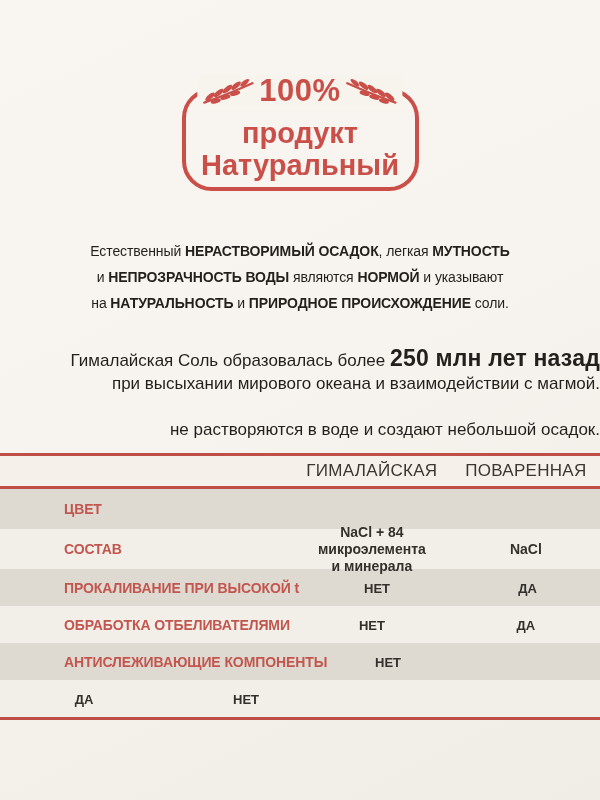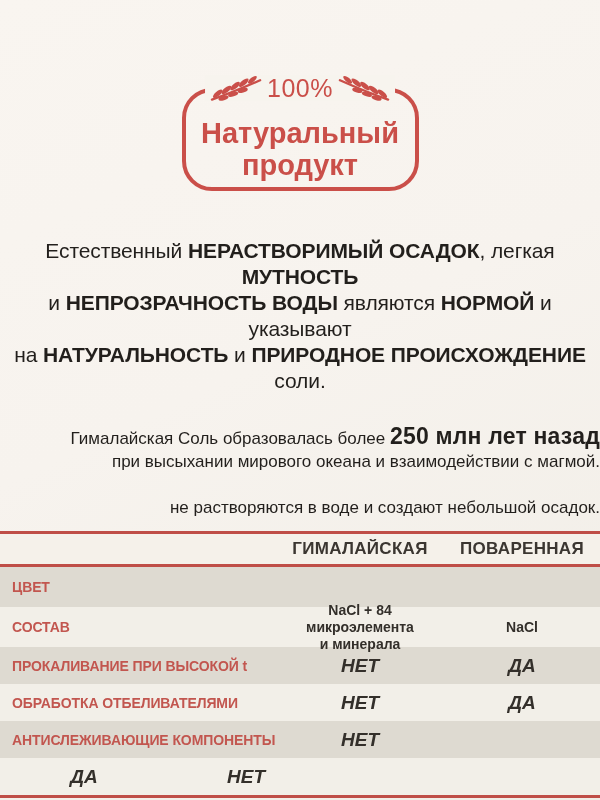--- a/index.html
+++ b/index.html
@@ -27,49 +27,49 @@
     position:relative;box-sizing:border-box;
     width:237px;height:103px;margin:88px auto 0;
     border:4px solid var(--red);border-radius:30px;
     text-align:center;
   }
   .badge-top{
     position:absolute;top:-17px;left:50%;transform:translateX(-50%);
     display:flex;align-items:center;gap:5px;
     background:var(--paper);padding:0 5px;line-height:1;white-space:nowrap;
   }
-  .badge-percent{font-size:25px;font-weight:normal;color:var(--red);letter-spacing:.5px;}
+  .badge-percent{font-size:31px;font-weight:bold;color:var(--red);letter-spacing:.5px;}
   .branch{width:52px;height:26px;color:var(--red);flex:0 0 auto;}
   .branch.flip{transform:scaleX(-1);}
   .badge-name{margin-top:25px;font-size:29px;font-weight:bold;color:var(--red);line-height:32px;}
 
   
   .para{width:600px;text-align:center;color:var(--ink);margin:0;}
   .para .b{font-weight:bold;}
-  .para1{margin-top:47px;font-size:21px;line-height:26px;letter-spacing:-.1px;}
+  .para1{margin-top:47px;font-size:14px;line-height:26px;letter-spacing:-.1px;}
   .para2{margin-top:31px;font-size:17px;line-height:23px;text-align:right;}
   .para2 .big{font-size:23px;font-weight:bold;letter-spacing:.2px;}
 
   
   .cmp-table{margin-top:12px;width:600px;}
   .red-line{height:3px;background:var(--line-red);}
   .thead{display:flex;align-items:center;height:30px;background:var(--head-bg);}
   .trow{display:flex;align-items:center;height:37px;}
   .trow.tall{height:40px;}
   .shade-dark{background:var(--row-dark);}
   .shade-light{background:var(--row-light);}
-  .c-label{box-sizing:border-box;width:46%;padding-left:12px;text-align:left;
+  .c-label{box-sizing:border-box;width:46%;padding-left:36px;text-align:left;
            font-size:14px;font-weight:bold;color:var(--label-red);
-           letter-spacing:-.1px;white-space:nowrap;}
+           letter-spacing:-.1px;white-space:nowrap;margin-left:28px;}
   .c-him{width:28%;text-align:center;}
   .c-pov{width:26%;text-align:center;}
-  .thead .c-him,.thead .c-pov{font-size:17px;color:#3b3631;letter-spacing:.3px;font-weight:bold;}
+  .thead .c-him,.thead .c-pov{font-size:17px;color:#3b3631;letter-spacing:.3px;}
   .trow .c-him,.trow .c-pov{font-size:15px;font-weight:bold;color:var(--cell-ink);}
   .cellwrap{display:inline-block;white-space:pre-line;font-size:14px;line-height:17px;}
-  .cell-single{font-size:19px;font-style:italic;}
+  .cell-single{font-size:13px;}
 </style>
 </head>
 <body>
 
 <div class="page">
 
   <div class="badge">
     <div class="badge-top">
       <svg class="branch" viewBox="0 0 54 26" aria-hidden="true">
         <path d="M2 25 C14 21 34 13 52 5" fill="none" stroke="currentColor" stroke-width="2.4" stroke-linecap="round"></path>
@@ -93,22 +93,22 @@
           <ellipse cx="26" cy="11" rx="6.2" ry="2.5" transform="rotate(-40 26 11)"></ellipse>
           <ellipse cx="35" cy="7.5" rx="6.2" ry="2.5" transform="rotate(-40 35 7.5)"></ellipse>
           <ellipse cx="44" cy="4.5" rx="5.6" ry="2.3" transform="rotate(-40 44 4.5)"></ellipse>
           <ellipse cx="14" cy="23.5" rx="5.4" ry="2.2" transform="rotate(-16 14 23.5)"></ellipse>
           <ellipse cx="24" cy="19.5" rx="5.4" ry="2.2" transform="rotate(-16 24 19.5)"></ellipse>
           <ellipse cx="34" cy="15.5" rx="5.4" ry="2.2" transform="rotate(-16 34 15.5)"></ellipse>
         </g>
       </svg>
     </div>
     <div class="badge-name">
+      <div>продукт</div>
       <div>Натуральный</div>
-      <div>продукт</div>
     </div>
   </div>
 
   <p class="para para1"><span>Естественный </span><span class="b">НЕРАСТВОРИМЫЙ ОСАДОК</span><span>, легкая </span><span class="b">МУТНОСТЬ</span><br><span>и </span><span class="b">НЕПРОЗРАЧНОСТЬ ВОДЫ</span><span> являются </span><span class="b">НОРМОЙ</span><span> и указывают</span><br><span>на </span><span class="b">НАТУРАЛЬНОСТЬ</span><span> и </span><span class="b">ПРИРОДНОЕ ПРОИСХОЖДЕНИЕ</span><span> соли.</span></p>
 
   <p class="para para2"><span>Гималайская Соль образовалась более </span><span class="b big">250 млн лет назад</span><br><span>при высыхании мирового океана и взаимодействии с магмой.</span><br><br><span>не растворяются в воде и создают небольшой осадок.</span></p>
 
   <div class="cmp-table">
     <div class="red-line"></div>
     <div class="thead">

